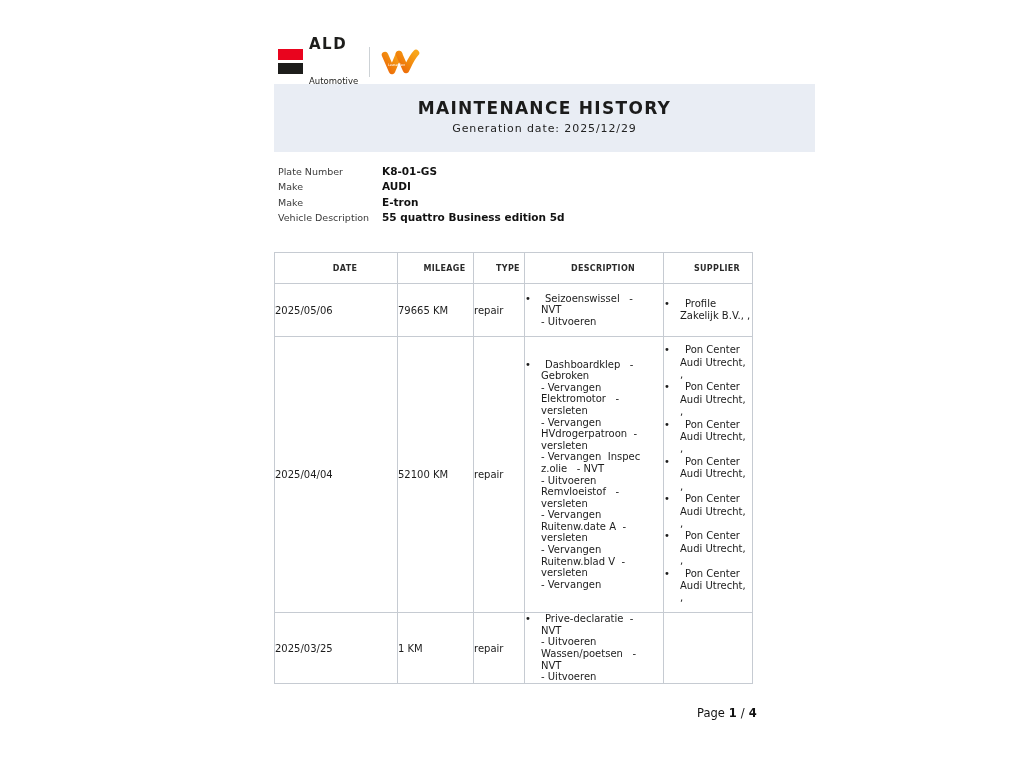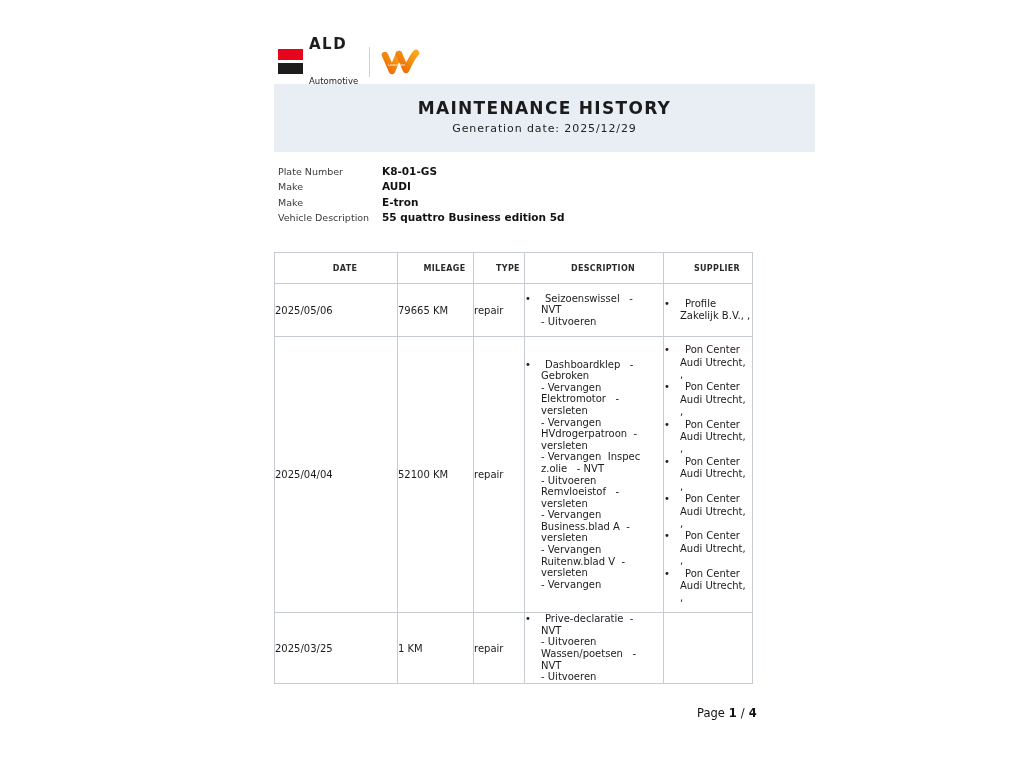--- a/index.html
+++ b/index.html
@@ -182,21 +182,21 @@
                 <div class="desc-line">versleten</div>
                 <div class="desc-line">- Vervangen</div>
                 <div class="desc-line">HVdrogerpatroon  -</div>
                 <div class="desc-line">versleten</div>
                 <div class="desc-line">- Vervangen  Inspec</div>
                 <div class="desc-line">z.olie   - NVT</div>
                 <div class="desc-line">- Uitvoeren</div>
                 <div class="desc-line">Remvloeistof   -</div>
                 <div class="desc-line">versleten</div>
                 <div class="desc-line">- Vervangen</div>
-                <div class="desc-line">Business.blad A  -</div>
+                <div class="desc-line">Ruitenw.date A  -</div>
                 <div class="desc-line">versleten</div>
                 <div class="desc-line">- Vervangen</div>
                 <div class="desc-line">Ruitenw.blad V  -</div>
                 <div class="desc-line">versleten</div>
                 <div class="desc-line">- Vervangen</div>
               </div>
             </div>
           </td>
           <td class="cell-supplier">
             <div class="sup-item">

